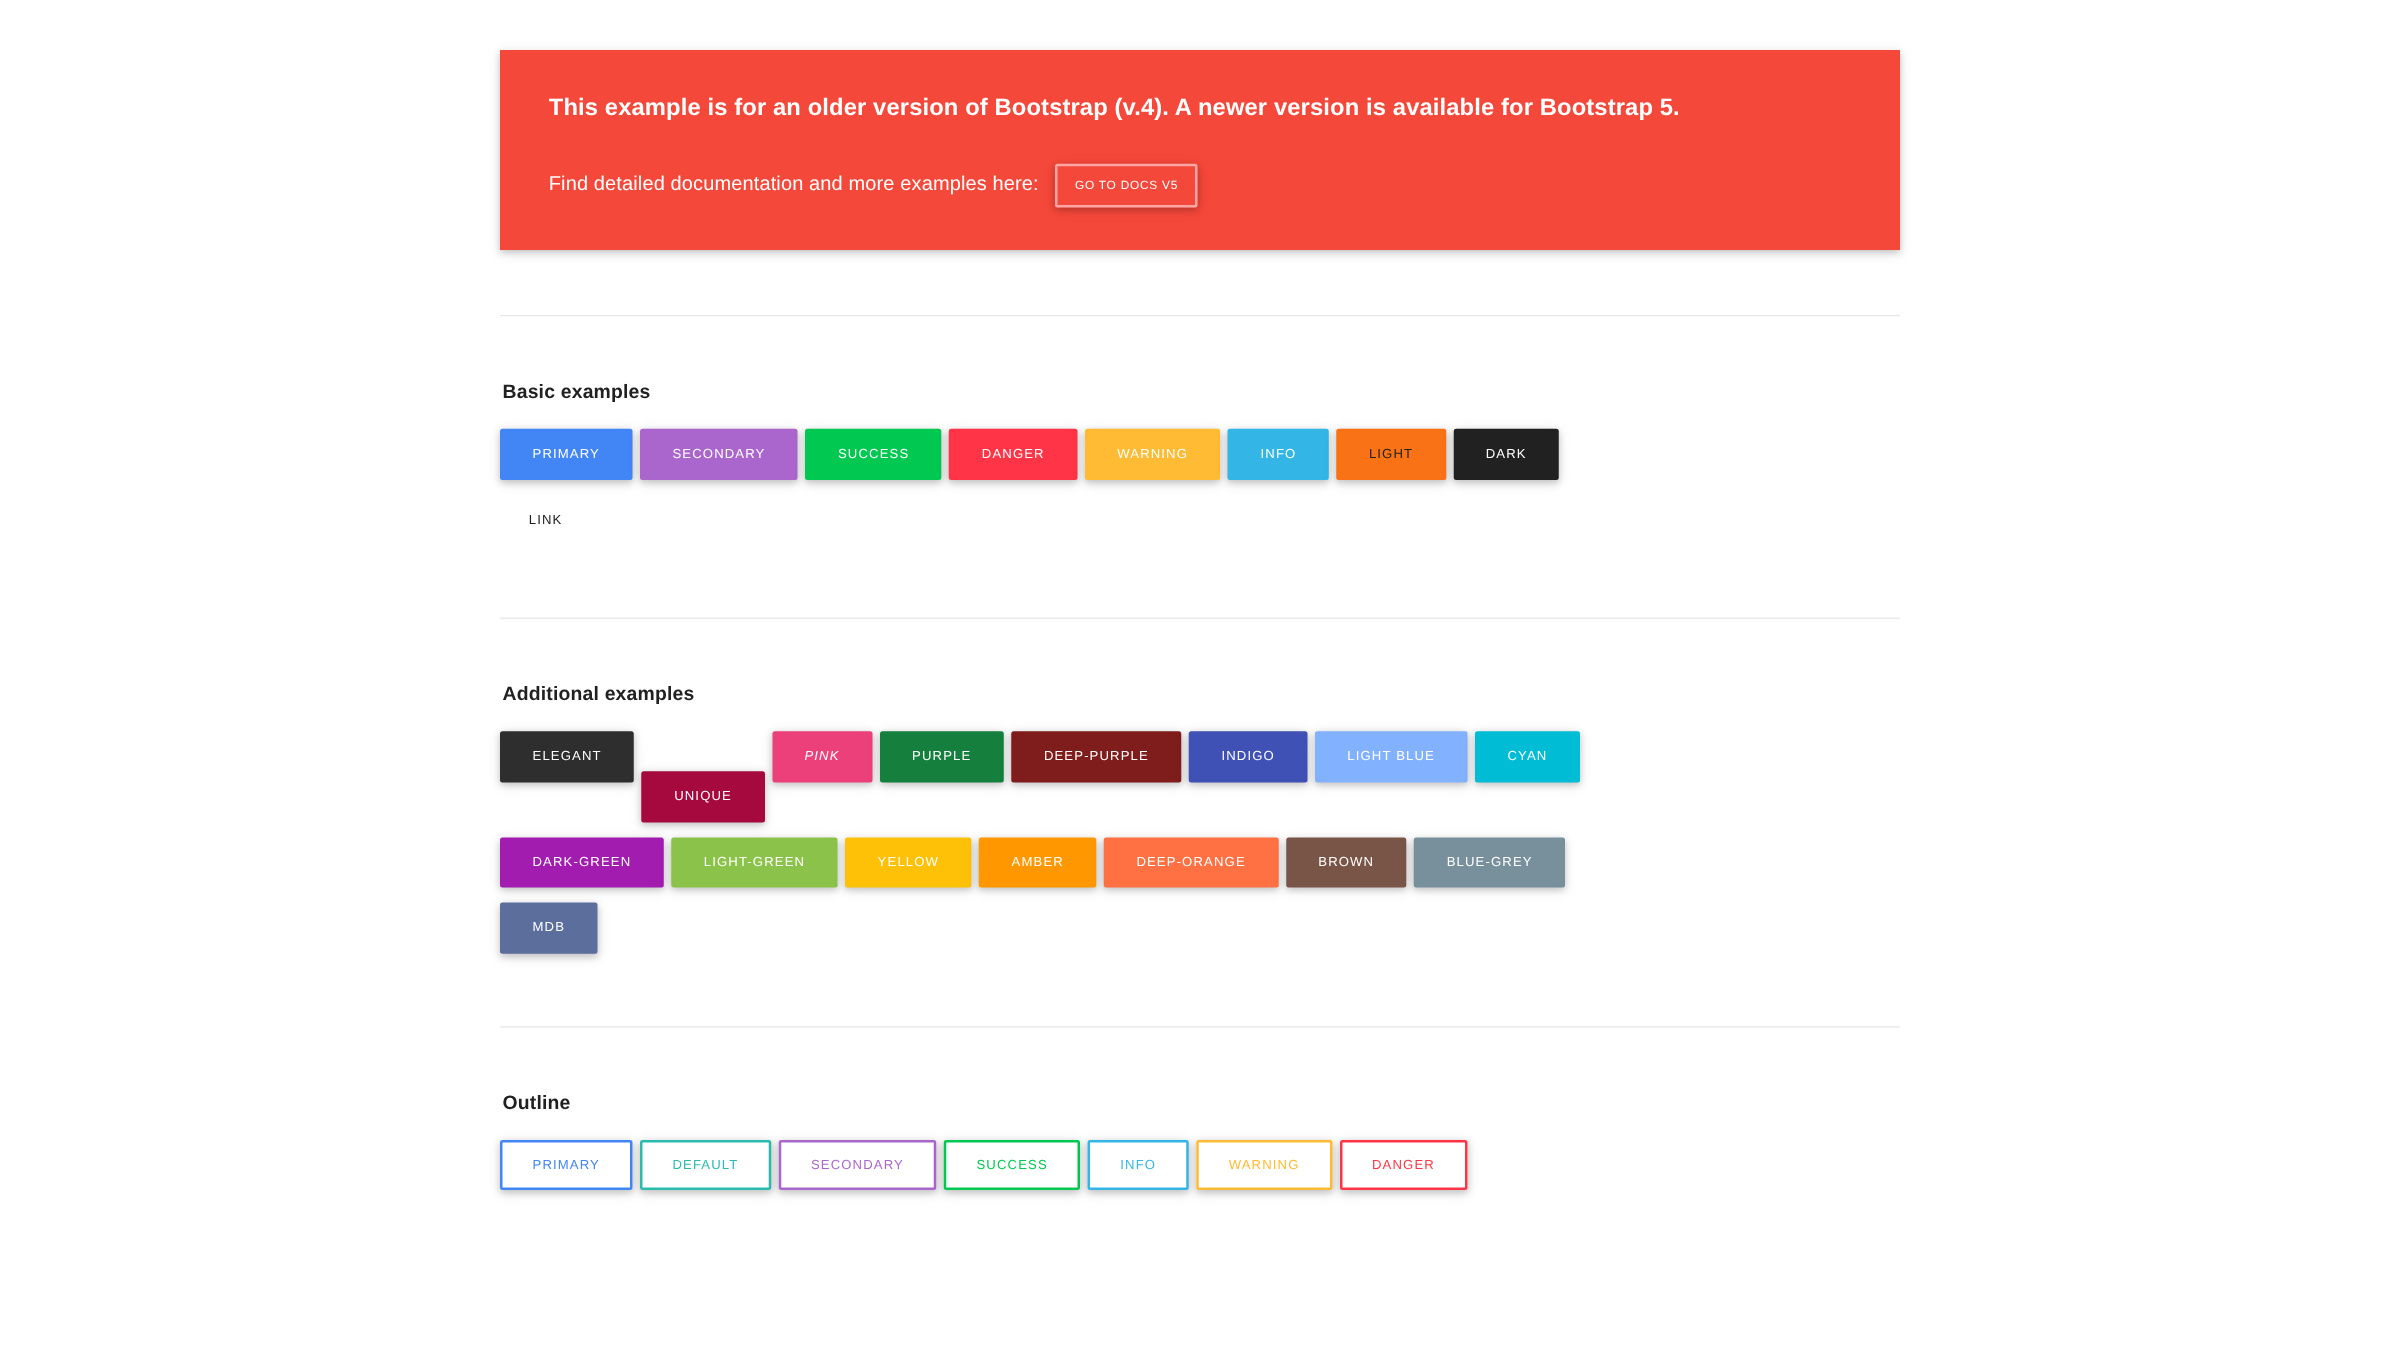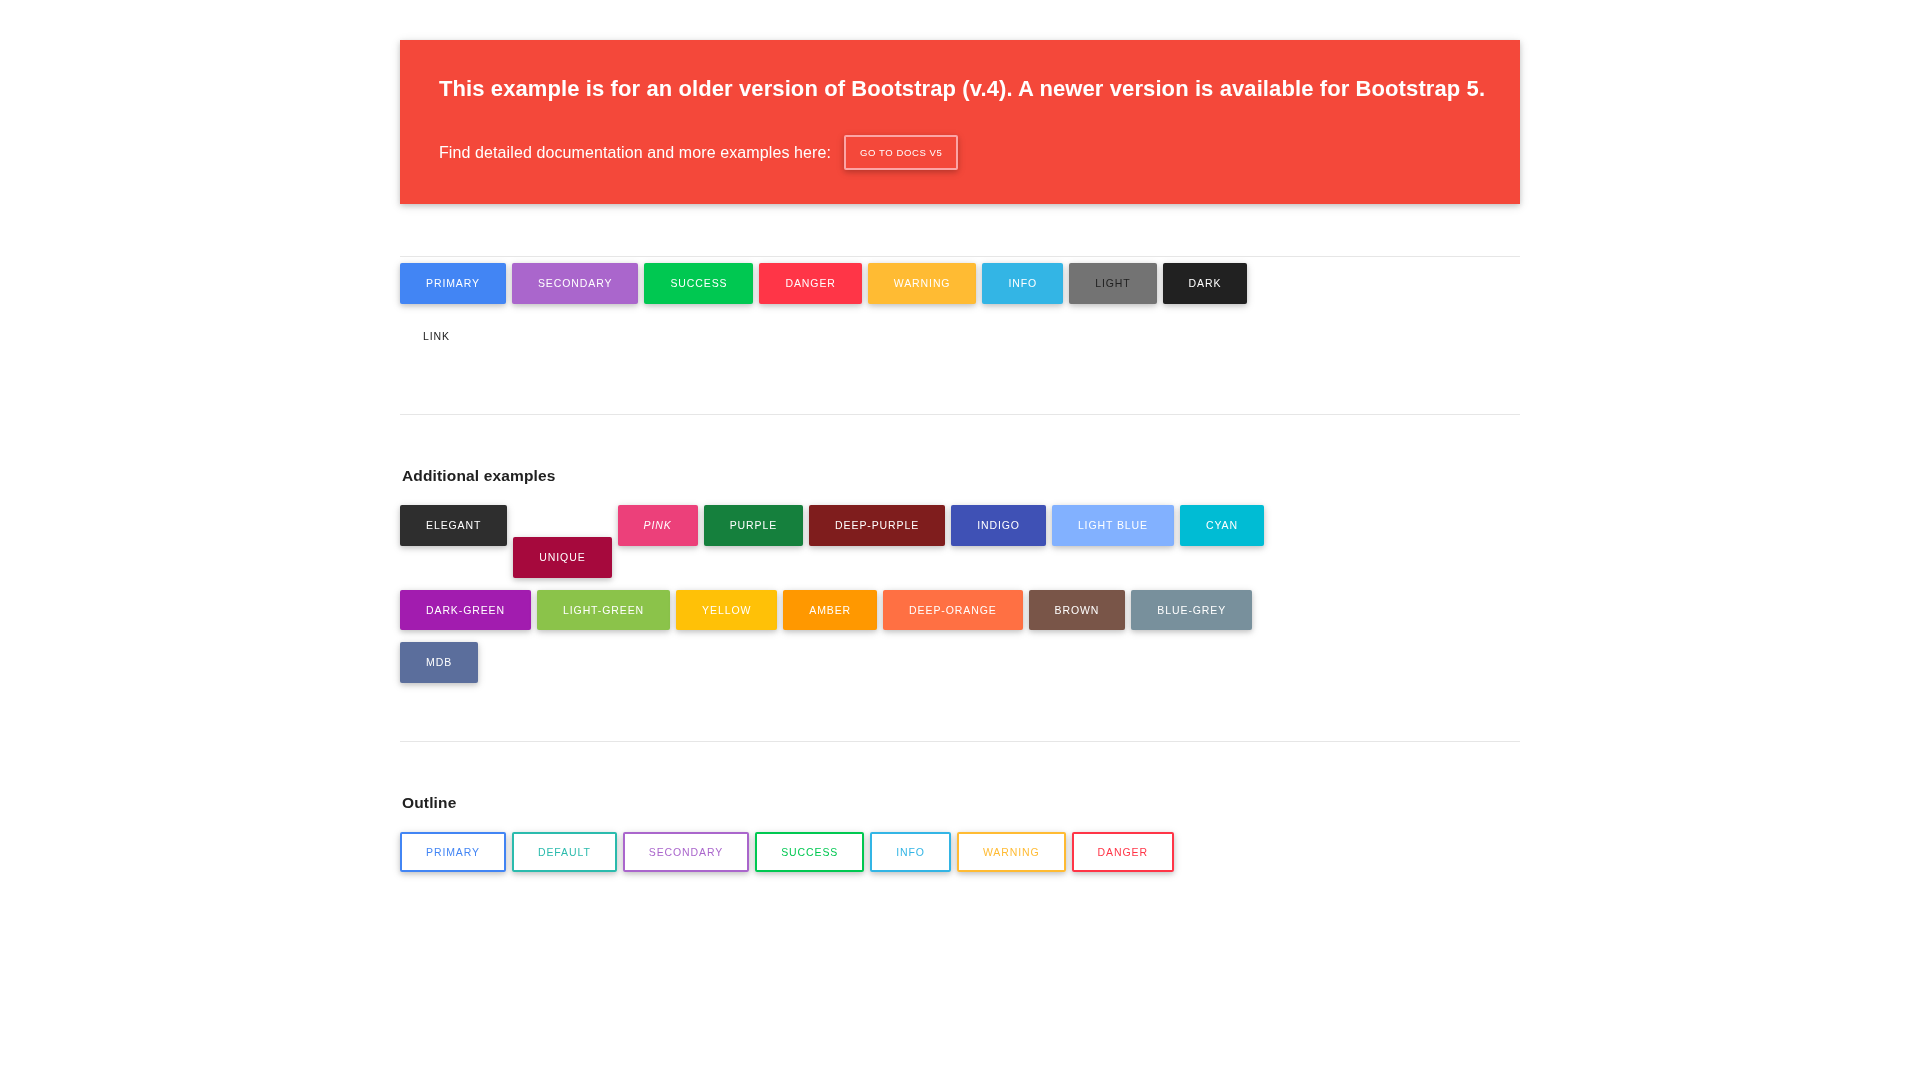--- a/index.html
+++ b/index.html
@@ -28,21 +28,21 @@
   }
 
   
   .notice {
     background: #f4483a;
     color: #ffffff;
     padding: 34px 20px 34px 20px;
     box-shadow: 0 2px 5px 0 rgba(0,0,0,0.16), 0 2px 10px 0 rgba(0,0,0,0.12);
   }
   .notice-headline {
-    font-size: 22px;
+    font-size: 19px;
     font-weight: bold;
     line-height: 1.4;
     margin: 0 0 30px 0;
     padding-left: 19px;
     letter-spacing: 0.1px;
   }
   .notice-row {
     display: flex;
     align-items: center;
     padding-left: 19px;
@@ -136,28 +136,29 @@
       <div class="notice-headline">This example is for an older version of Bootstrap (v.4). A newer version is available for Bootstrap 5.</div>
       <div class="notice-row">
         <span class="notice-text">Find detailed documentation and more examples here:</span>
         <button class="btn-docs">GO TO DOCS V5</button>
       </div>
     </div>
 
     <div id="sections-host">
         <hr class="divider">
         <div class="section">
+          <h5 class="section-title">Basic examples</h5>
           <div class="btn-row">
             <button class="btn" style="background: rgb(66, 133, 244); color: rgb(255, 255, 255);">PRIMARY</button>
             <button class="btn" style="background: rgb(170, 102, 204); color: rgb(255, 255, 255);">SECONDARY</button>
             <button class="btn" style="background: rgb(0, 200, 81); color: rgb(255, 255, 255);">SUCCESS</button>
             <button class="btn" style="background: rgb(255, 53, 71); color: rgb(255, 255, 255);">DANGER</button>
             <button class="btn" style="background: rgb(255, 187, 51); color: rgb(255, 255, 255);">WARNING</button>
             <button class="btn" style="background: rgb(51, 181, 229); color: rgb(255, 255, 255);">INFO</button>
-            <button class="btn" style="background: #737373; color: rgb(33, 33, 33);">LIGHT</button>
+            <button class="btn" style="background: #f97316; color: rgb(33, 33, 33);">LIGHT</button>
             <button class="btn" style="background: rgb(33, 33, 33); color: rgb(255, 255, 255);">DARK</button>
           </div>
           <div class="btn-row">
             <button class="btn btn-flat" style="background: transparent; color: rgb(33, 33, 33);">LINK</button>
           </div>
         </div>
         <hr class="divider">
         <div class="section">
           <h5 class="section-title">Additional examples</h5>
           <div class="btn-row">

